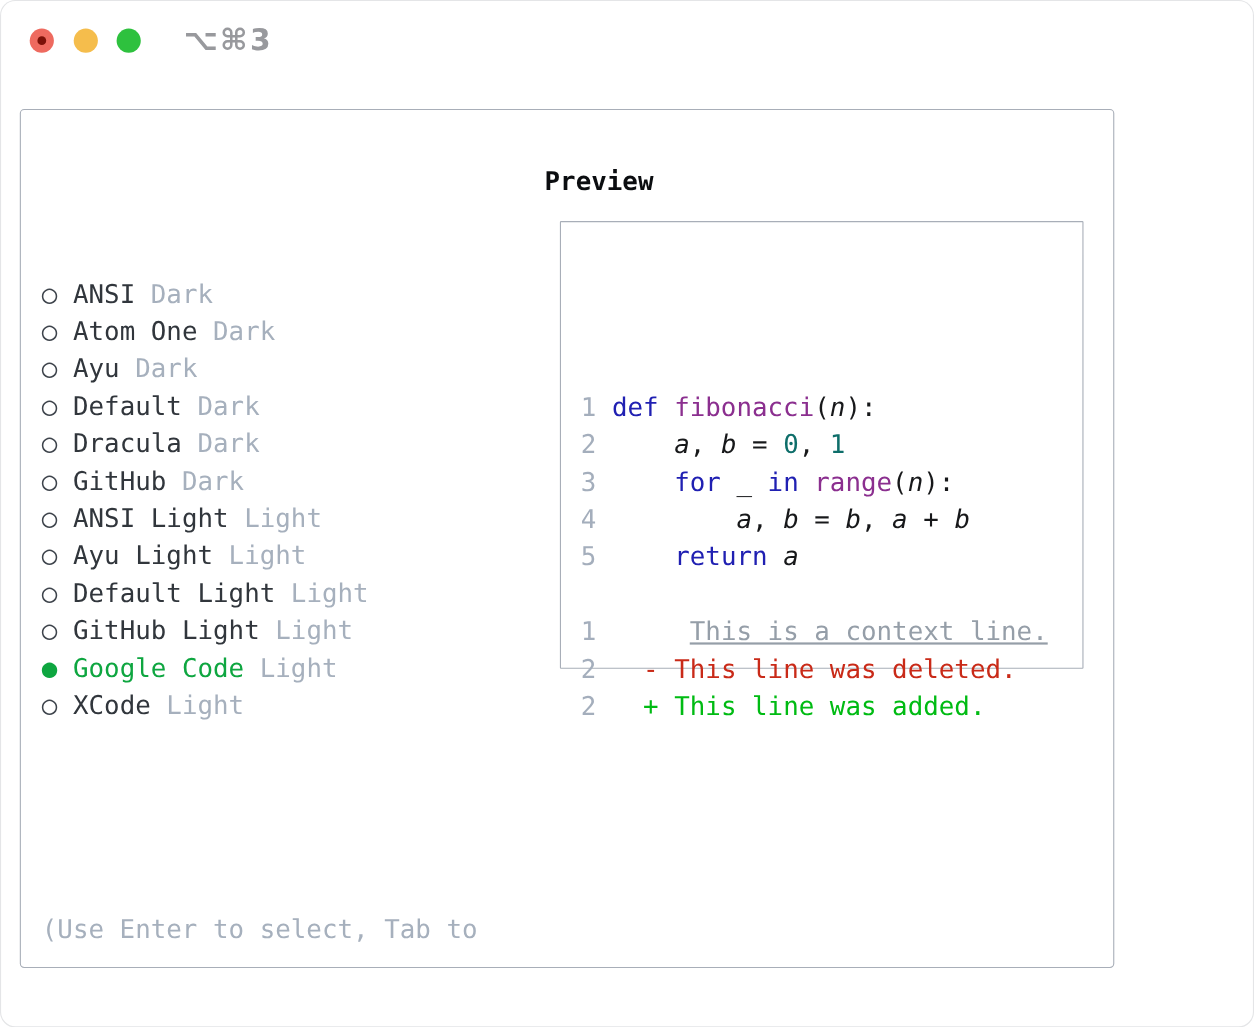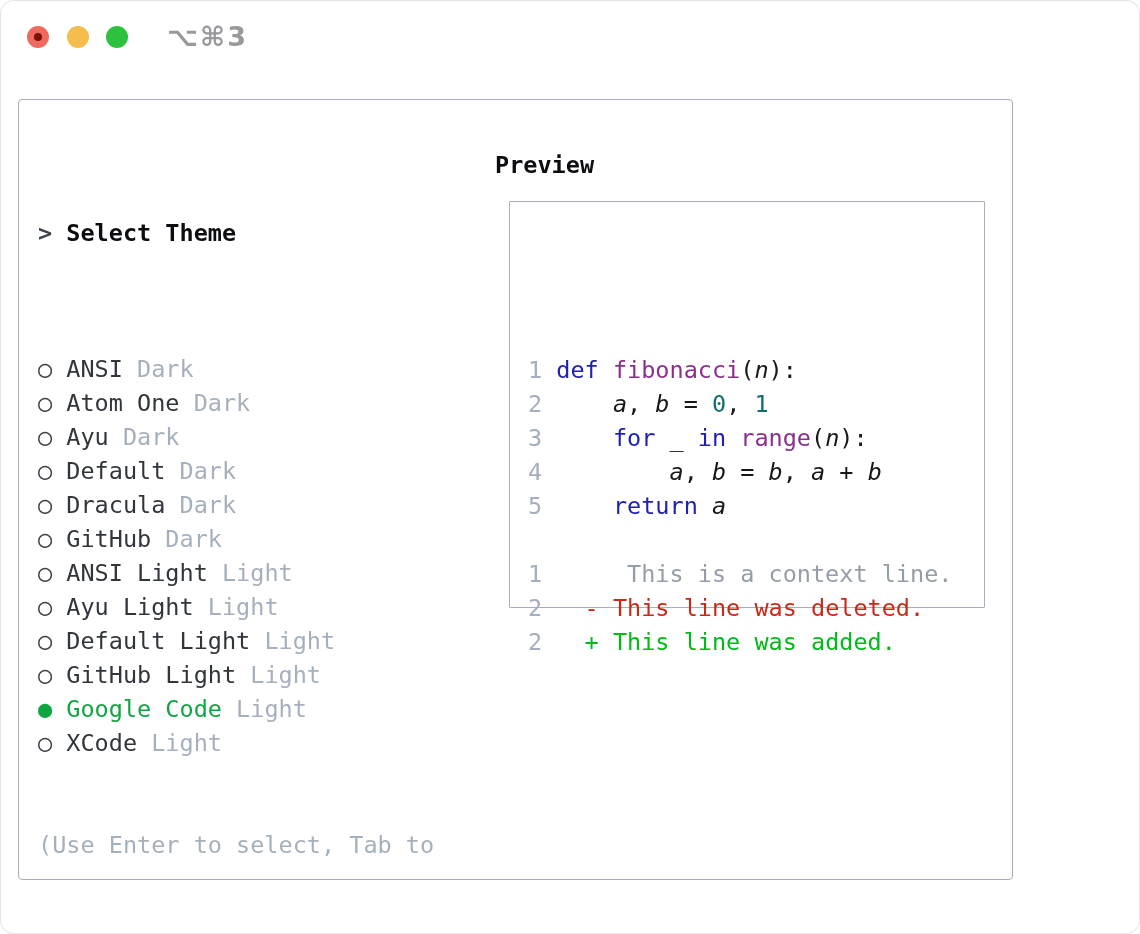--- a/index.html
+++ b/index.html
@@ -48,42 +48,41 @@
     position:absolute;left:509px;top:201px;width:476px;height:407px;
     border:1.5px solid var(--border-gray);border-radius:1px;box-sizing:border-box;background:#fff;
   }
   .code{left:528px;top:251px;}
   .tk-num{color:var(--line-number-gray);}
   .tk-kw{color:var(--keyword-blue);}
   .tk-fn{color:var(--function-purple);}
   .tk-var{color:var(--code-plain);font-style:italic;}
   .tk-lit{color:var(--number-teal);}
   .tk-pl{color:var(--code-plain);}
-  .tk-ctx{color:var(--diff-context-gray);}
+  .tk-ctx{color:var(--diff-context-gray);text-decoration:underline;}
   .tk-del{color:var(--diff-del-red);}
   .tk-add{color:var(--diff-add-green);margin-top:29px;}
 </style>
 </head>
 <body>
 
 <div class="window">
 
   <div>
     <div class="light red">
         <div class="dot"></div>
       </div>
     <div class="light yellow"></div>
     <div class="light green"></div>
     <div class="win-title">⌥⌘3</div>
   </div>
 
   <div class="panel"></div>
 
   <div class="mono-col" style="left:38px;top:148px;">
-    <div class="row"><span class="marker bold">&gt;</span><span> </span><span class="bold">Select Theme</span></div>
     
   <div class="row"><span class="marker">○</span> <span class="name">ANSI</span> <span class="variant">Dark</span></div><div class="row"><span class="marker">○</span> <span class="name">Atom One</span> <span class="variant">Dark</span></div><div class="row"><span class="marker">○</span> <span class="name">Ayu</span> <span class="variant">Dark</span></div><div class="row"><span class="marker">○</span> <span class="name">Default</span> <span class="variant">Dark</span></div><div class="row"><span class="marker">○</span> <span class="name">Dracula</span> <span class="variant">Dark</span></div><div class="row"><span class="marker">○</span> <span class="name">GitHub</span> <span class="variant">Dark</span></div><div class="row"><span class="marker">○</span> <span class="name">ANSI Light</span> <span class="variant">Light</span></div><div class="row"><span class="marker">○</span> <span class="name">Ayu Light</span> <span class="variant">Light</span></div><div class="row"><span class="marker">○</span> <span class="name">Default Light</span> <span class="variant">Light</span></div><div class="row"><span class="marker">○</span> <span class="name">GitHub Light</span> <span class="variant">Light</span></div><div class="row"><span class="marker sel">●</span> <span class="name sel">Google Code</span> <span class="variant">Light</span></div><div class="row"><span class="marker">○</span> <span class="name">XCode</span> <span class="variant">Light</span></div></div>
 
 
   <div class="mono-col" style="left:38px;top:760px;">
     <div class="row help">(Use Enter to select, Tab to</div>
     <div class="row help">change focus)</div>
   </div>
 
   <div class="preview-title bold">Preview</div>

